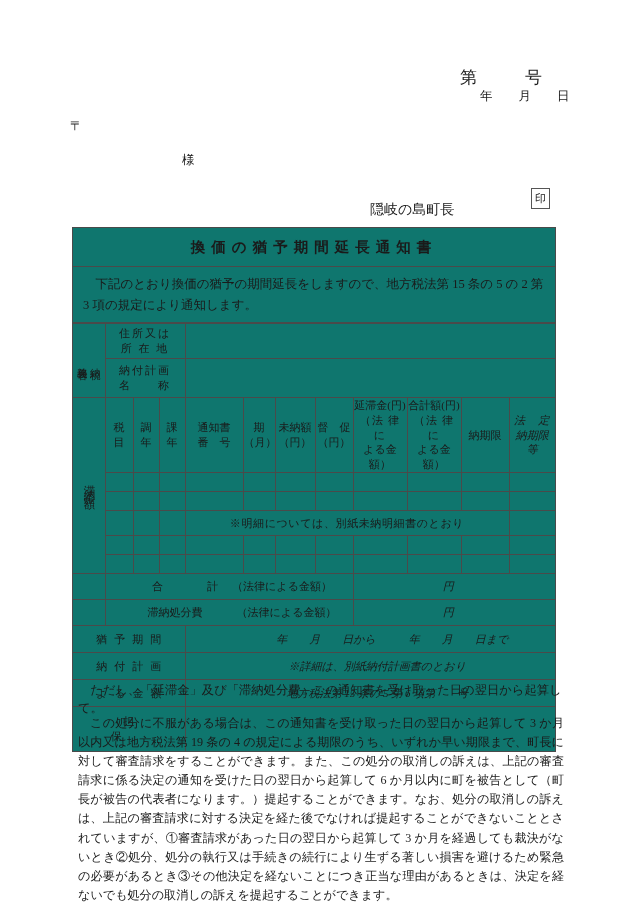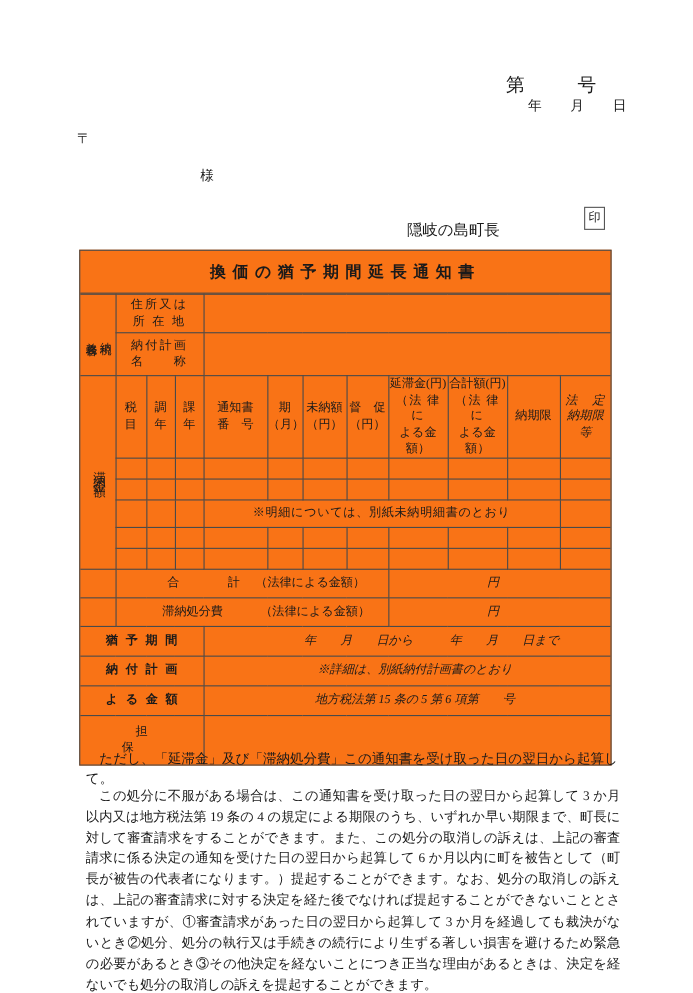--- a/index.html
+++ b/index.html
@@ -70,21 +70,21 @@
     text-align: center;
   }
 
   
   .main-box {
     position: absolute;
     left: 72px; top: 227px;
     width: 484px;
     border: 1px solid #4a4a4a;
     box-sizing: border-box;
-    background: #f97316;
+    background: #0f766e;
   }
   .title-row {
     border-bottom: 1px solid #4a4a4a;
     text-align: center;
     font-size: 14.5px;
     font-weight: bold;
     letter-spacing: 6px;
     padding: 10px 0 9px 0;
   }
   .intro-row {
@@ -153,21 +153,20 @@
   }
   .note-cell {
     font-size: 12px;
     letter-spacing: 0.6px;
     font-weight: normal;
   }
   .lbl-spread {
     font-size: 12px;
     letter-spacing: 7px;
     text-indent: 7px;
-    font-weight: bold;
   }
   .lbl-spread-wide {
     font-size: 12px;
     letter-spacing: 25px;
     text-indent: 25px;
   }
   .left-pad {
     text-align: left;
     padding-left: 14px !important;
     font-size: 12px;
@@ -227,20 +226,23 @@
 
   <div class="postal">〒</div>
   <div class="addressee">様</div>
   <div class="issuer">隠岐の島町長</div>
   <div class="seal-box">印</div>
 
   <div class="main-box">
 
     <div class="title-row">換価の猶予期間延長通知書</div>
 
+    <div class="intro-row">
+      <span class="ind">下記のとおり換価の猶予の期間延長をしますので、地方税法第 15 条の 5 の 2 第 3 項の規定により通知します。</span>
+    </div>
 
     <table class="grid">
       <colgroup>
         <col style="width:32px">
         <col style="width:28px">
         <col style="width:26px">
         <col style="width:26px">
         <col style="width:58px">
         <col style="width:32px">
         <col style="width:40px">

